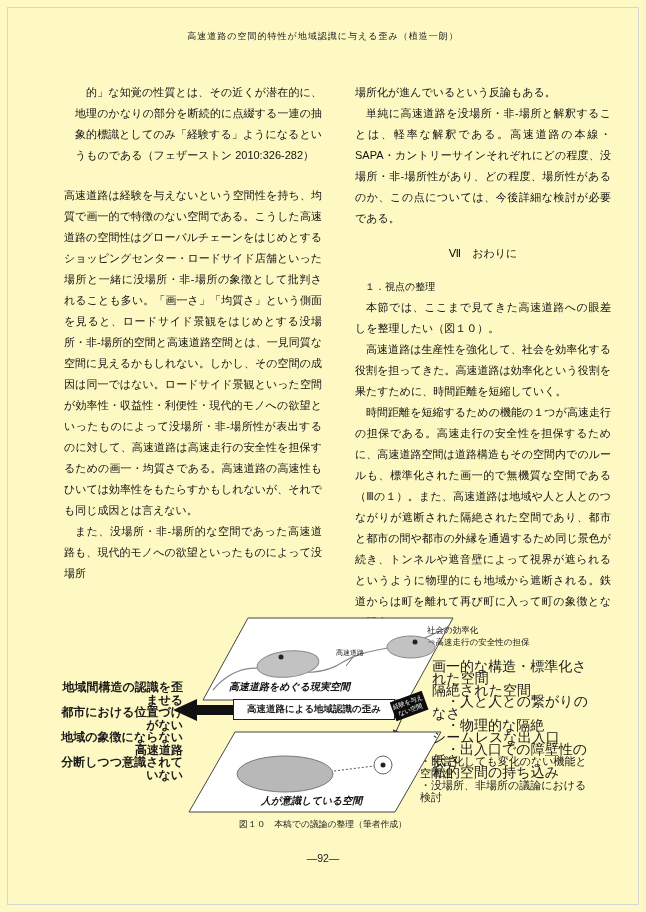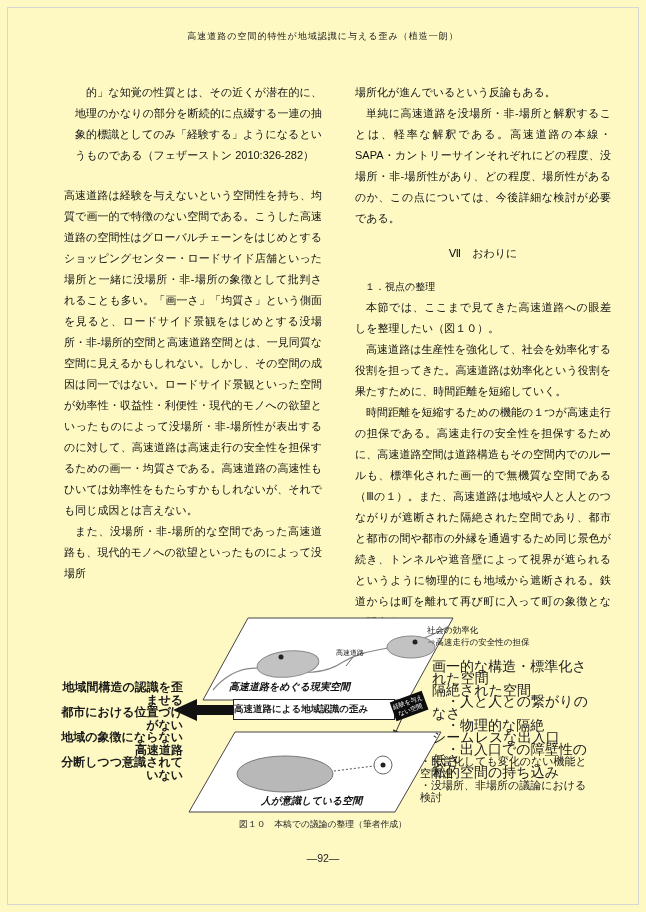--- a/index.html
+++ b/index.html
@@ -48,21 +48,21 @@
   .figure svg { position:absolute; left:0; top:0; }
 
   .fig-label { position:absolute; color:#111; }
   .fig-road-label { left:283px; top:36px; font-size:7px; }
   .fig-plane1-label { left:176px; top:68px; font-size:10px; font-weight:bold; font-style:italic; }
   .fig-plane2-label { left:208px; top:182px; font-size:10px; font-weight:bold; font-style:italic; }
 
   .fig-center-box {
     position:absolute; left:180px; top:87px; width:162px; height:21px;
     background:#fff; border:1.5px solid #222;
-    font-size:9.5px; font-weight:bold; text-align:left; line-height:18px;
+    font-size:9.5px; font-weight:bold; text-align:center; line-height:18px;
   }
   .fig-black-box {
     position:absolute; left:339px; top:84px; width:34px;
     background:#0d0d0d; color:#fff; padding:2px 1px;
     font-size:6.2px; line-height:1.25; text-align:center;
     transform:rotate(-20deg);
   }
   .fig-left-notes {
     position:absolute; left:2px; top:69px; width:128px;
     text-align:right; font-size:12px; font-weight:bold; line-height:12.5px;

